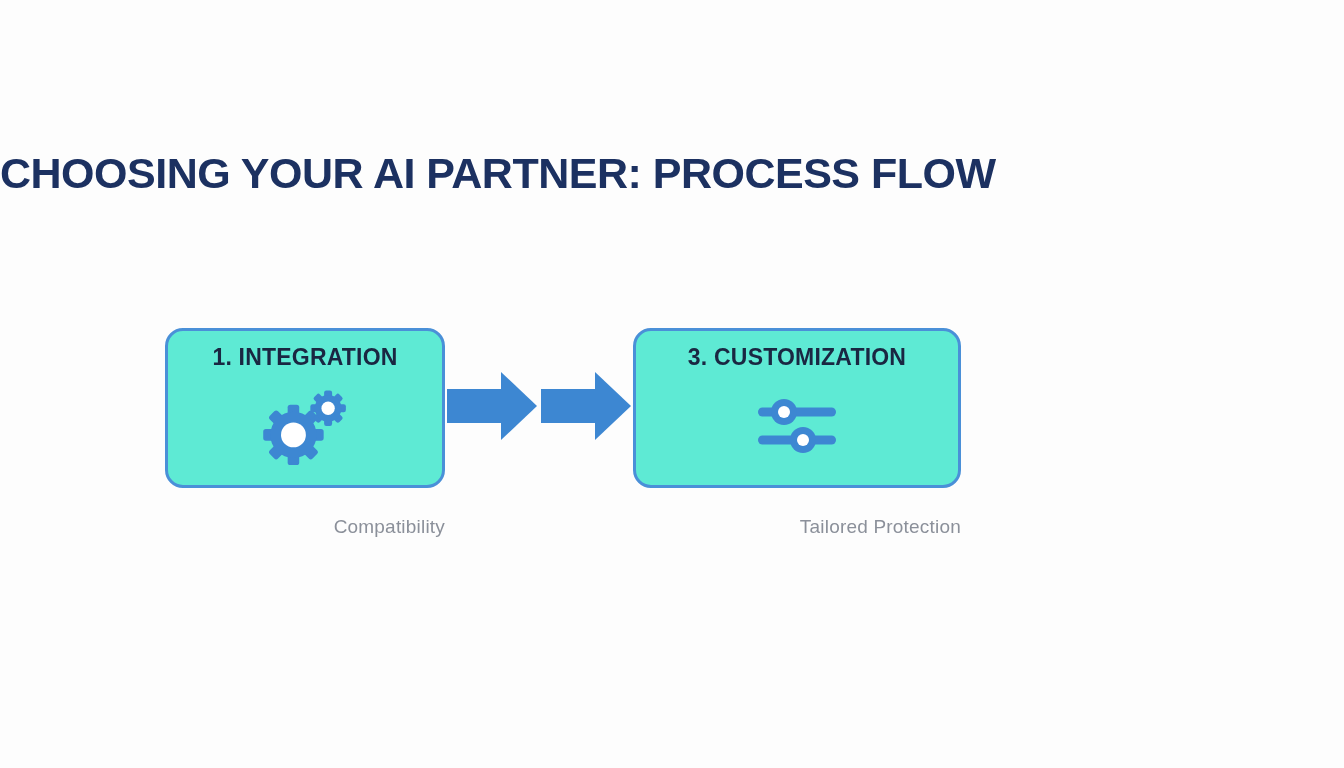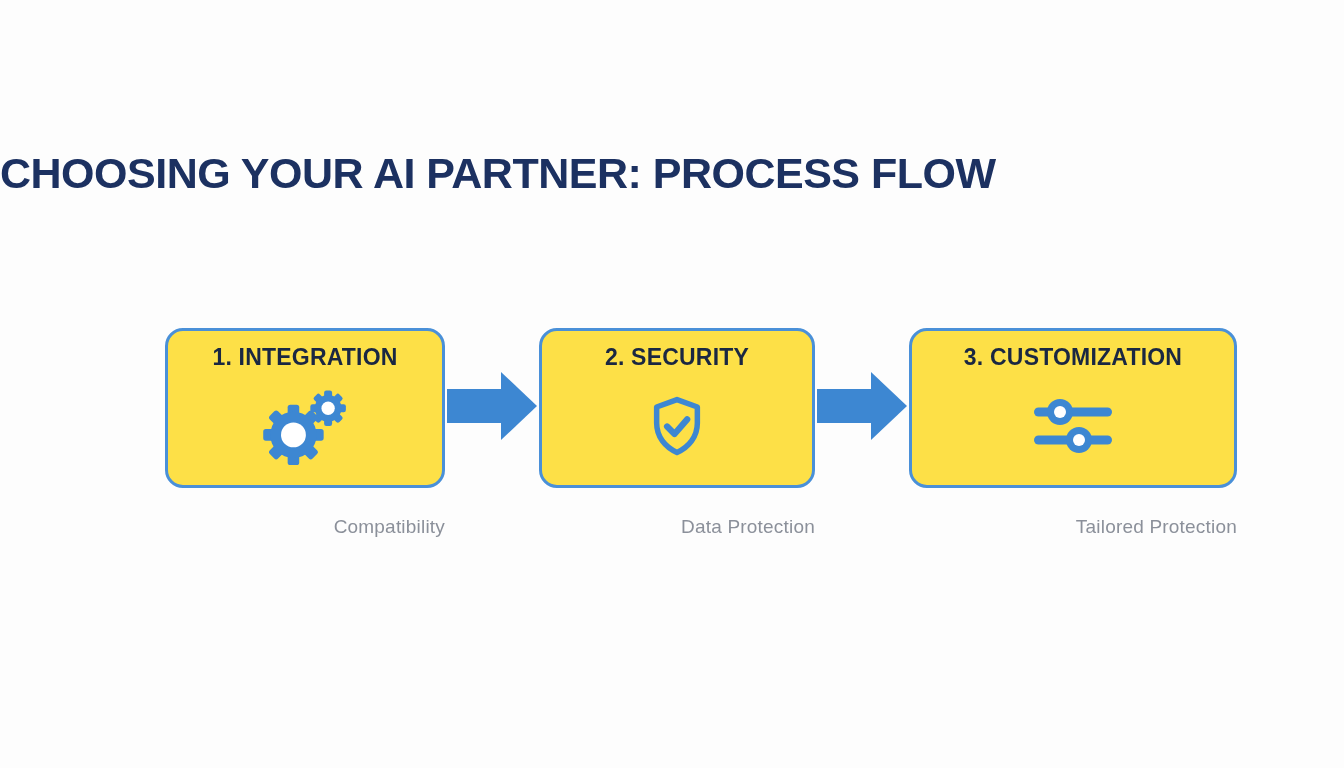--- a/index.html
+++ b/index.html
@@ -26,21 +26,21 @@
     align-items: flex-start;
   }
 
   .step { display: flex; flex-direction: column; }
   .step-1 .box { width: 280px; }
   .step-2 .box { width: 276px; }
   .step-3 .box { width: 328px; }
 
   .box {
     height: 160px;
-    background: #fde047;
+    background: #5eead4;
     border: 3px solid var(--border-blue, #4a90d8);
     border-radius: 18px;
     display: flex;
     flex-direction: column;
     align-items: center;
     padding-top: 12px;
   }
 
   .box-heading {
     font-size: 23px;
@@ -117,34 +117,20 @@
 
     <div class="arrow-gap">
       <span class="arrow">
         <svg width="90" height="68" viewBox="0 0 90 68" aria-hidden="true">
           <rect x="0" y="17" width="56" height="34" fill="currentColor"></rect>
           <polygon points="54,0 90,34 54,68" fill="currentColor"></polygon>
         </svg>
       </span>
     </div>
 
-    <div class="step step-2">
-      <div class="box">
-        <div class="box-heading">2. SECURITY</div>
-        <div class="icon-area">
-          <span class="icon">
-            <svg width="66" height="76" viewBox="0 0 24 24" aria-hidden="true" fill="none" stroke="currentColor" stroke-linecap="round" stroke-linejoin="round">
-              <path stroke-width="2" d="M12 2.4 L19.4 5.1 V10.9 C19.4 15.9 16.3 19.7 12 21.6 C7.7 19.7 4.6 15.9 4.6 10.9 V5.1 Z"></path>
-              <path stroke-width="2.3" d="M8.4 12.2 L11.1 14.9 L15.7 9.6"></path>
-            </svg>
-          </span>
-        </div>
-      </div>
-      <div class="caption">Data Protection</div>
-    </div>
 
     <div class="arrow-gap">
       <span class="arrow">
         <svg width="90" height="68" viewBox="0 0 90 68" aria-hidden="true">
           <rect x="0" y="17" width="56" height="34" fill="currentColor"></rect>
           <polygon points="54,0 90,34 54,68" fill="currentColor"></polygon>
         </svg>
       </span>
     </div>
 

